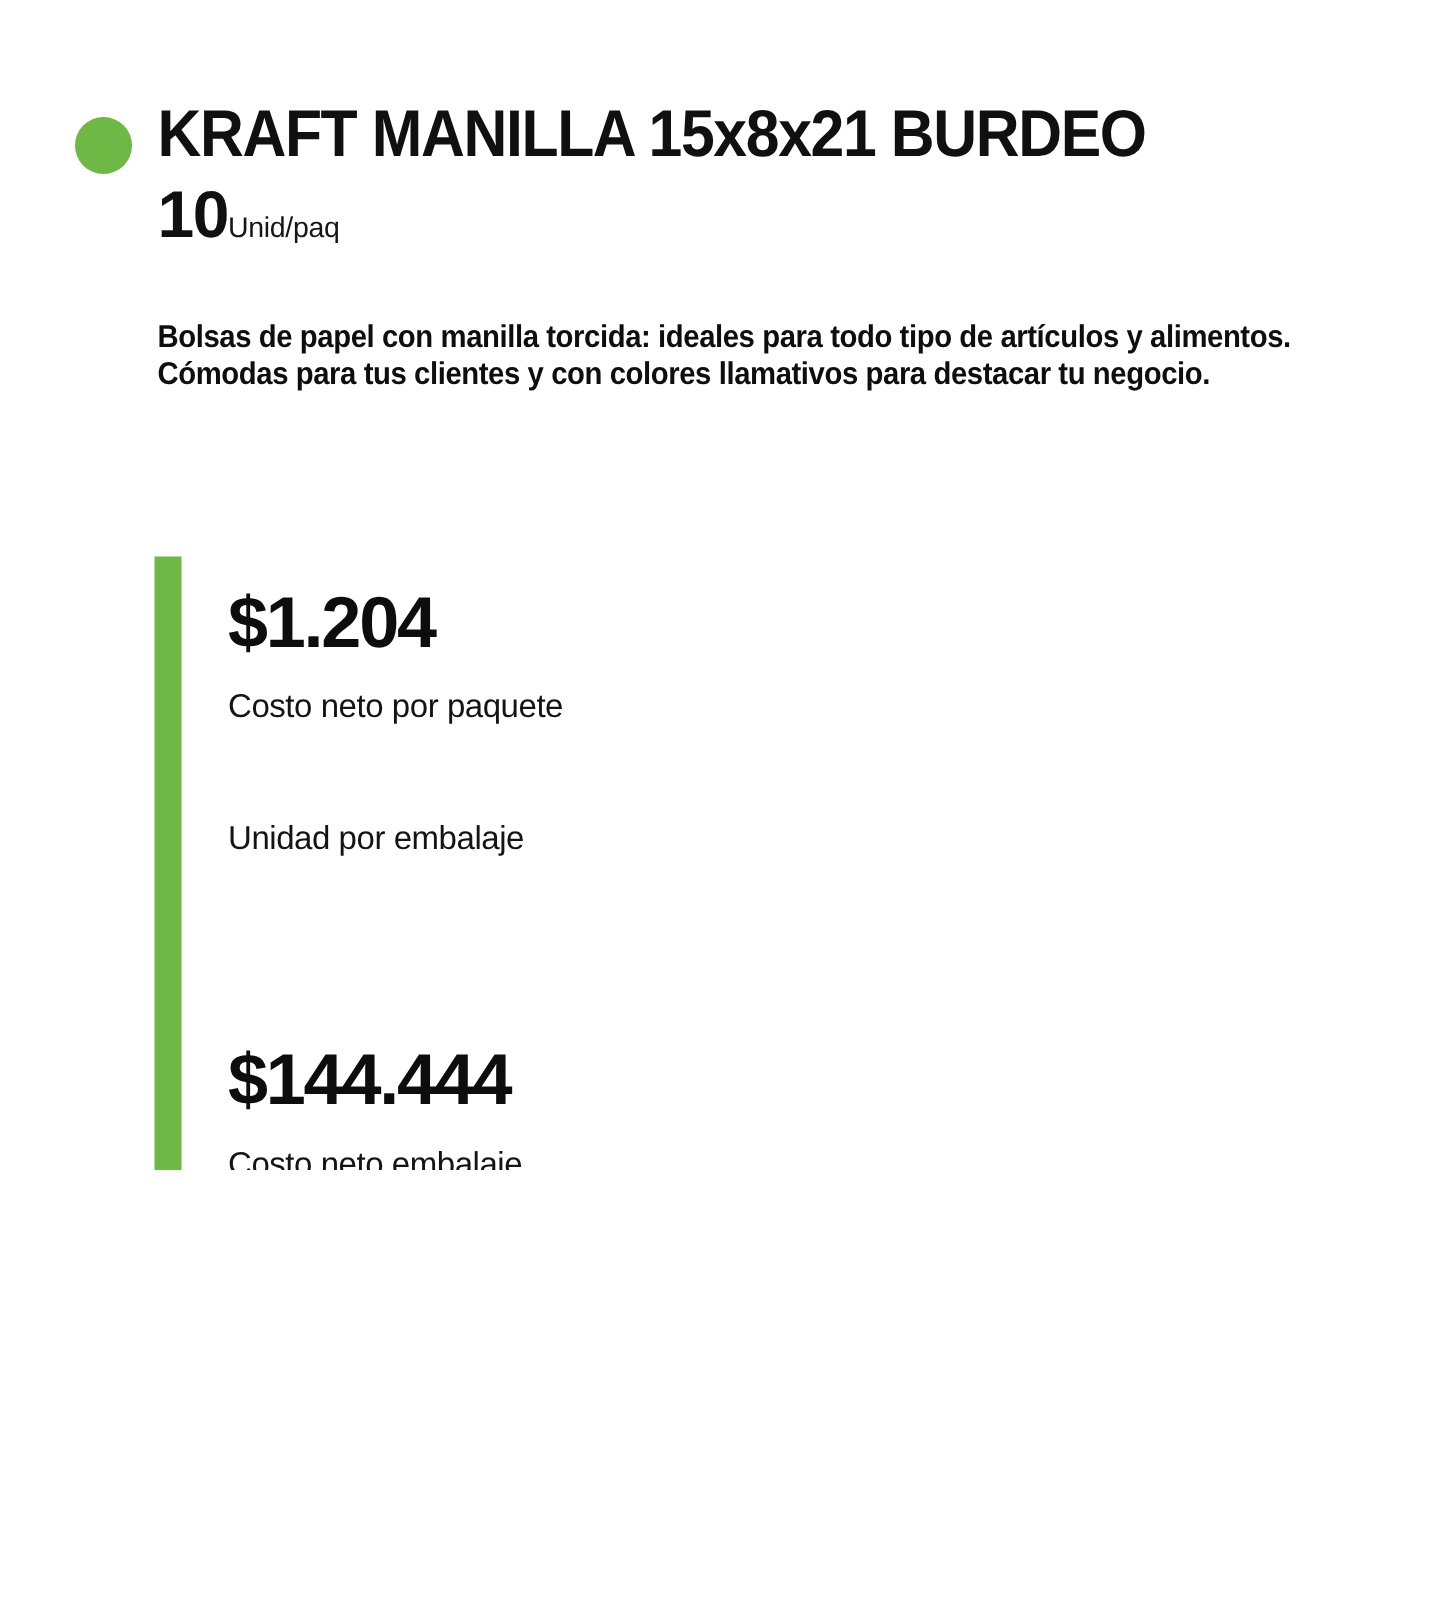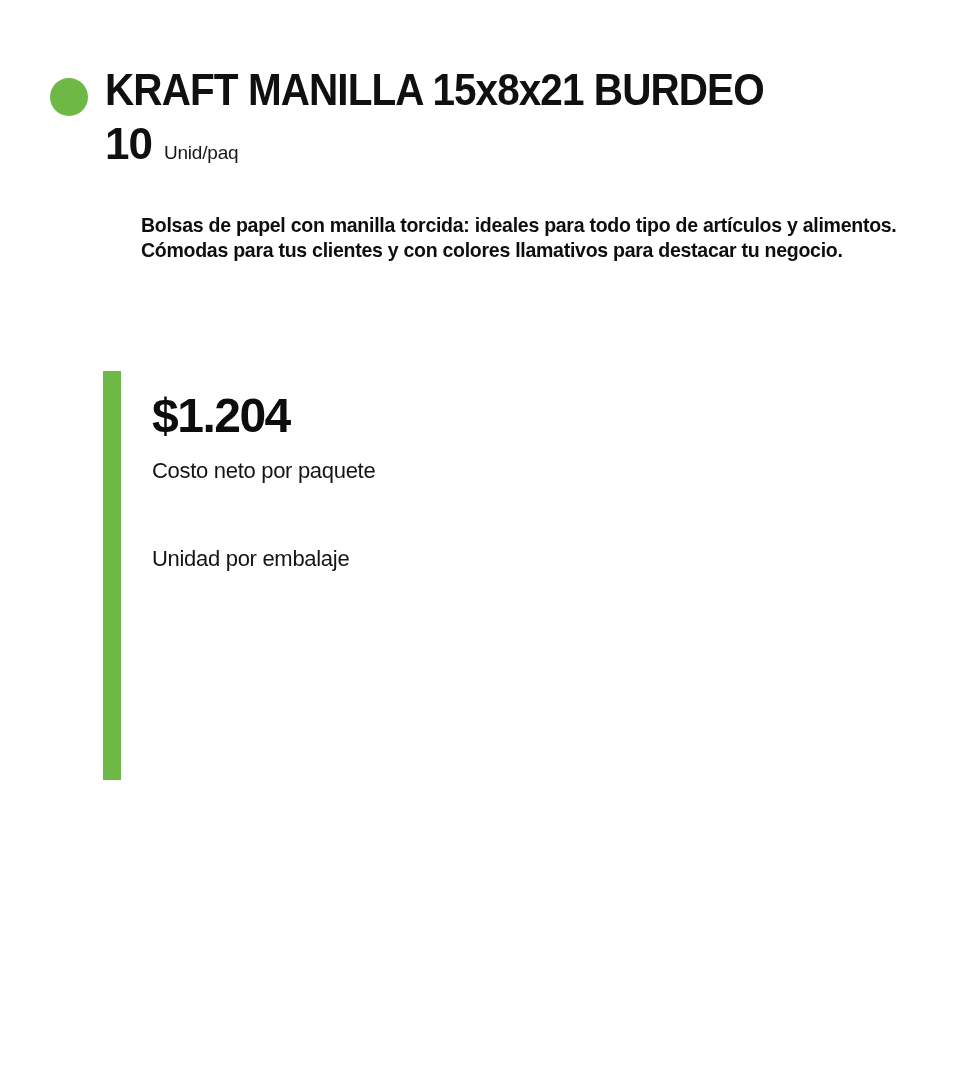--- a/index.html
+++ b/index.html
@@ -32,40 +32,39 @@
     white-space: nowrap;
     transform: scaleX(0.92);
     transform-origin: left center;
     color: var(--ink);
   }
   .qty-row {
     position: absolute;
     left: 105px; top: 120px;
     display: flex;
     align-items: baseline;
-    gap: 12px;
     white-space: nowrap;
   }
   .qty-number {
     font-size: 44px;
     line-height: 48px;
     font-weight: bold;
     letter-spacing: -1px;
     color: var(--ink);
   }
   .qty-unit {
     font-size: 19px;
     font-weight: 400;
     letter-spacing: -0.2px;
     color: #161616;
   }
   
   .description {
     position: absolute;
-    left: 105px; top: 212px; margin-left: 36px;
+    left: 105px; top: 212px;
   }
   .description-line {
     font-size: 21px;
     line-height: 25px;
     font-weight: bold;
     letter-spacing: -0.3px;
     white-space: nowrap;
     transform: scaleX(0.93);
     transform-origin: left center;
     color: #0e0e0e;
@@ -120,14 +119,18 @@
 
   <div class="price-item p0">
     <div class="price-value">$1.204</div>
     <div class="price-label">Costo neto por paquete</div>
   </div>
 
   <div class="price-item p1">
     <div class="price-label">Unidad por embalaje</div>
   </div>
 
+  <div class="price-item p2">
+    <div class="price-value">$144.444</div>
+    <div class="price-label">Costo neto embalaje</div>
+  </div>
 
 </div>
 
 </body></html>

